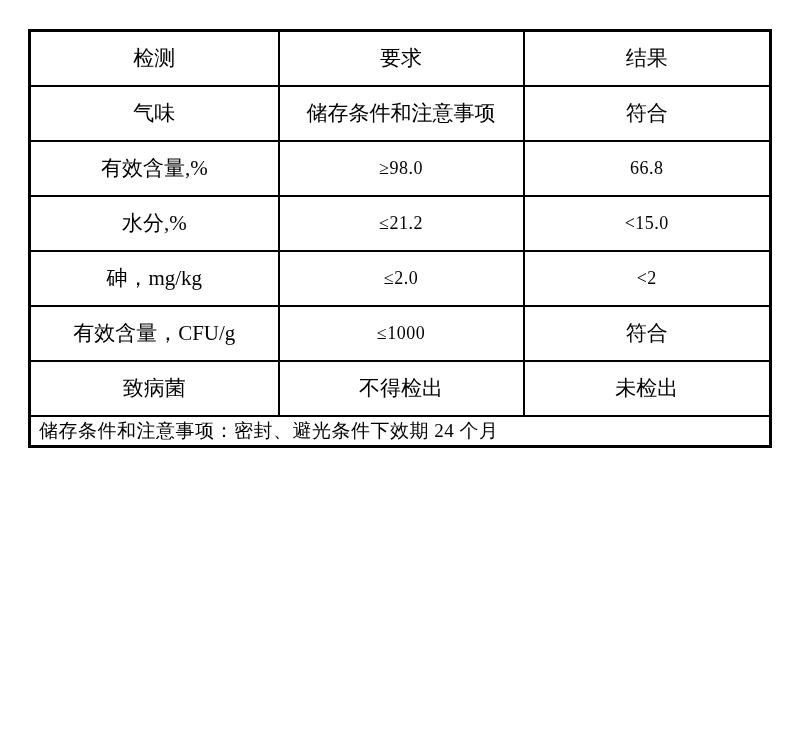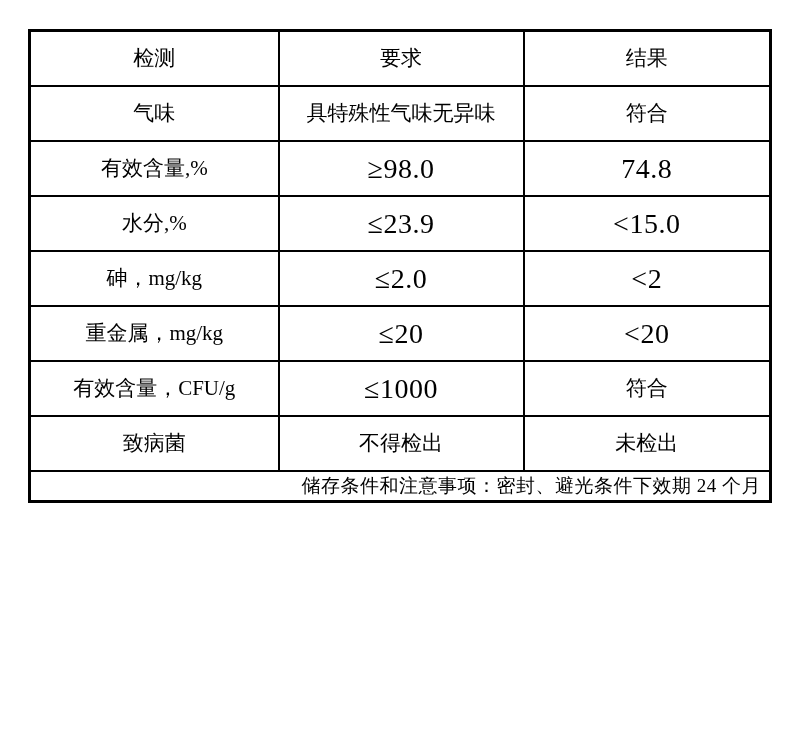--- a/index.html
+++ b/index.html
@@ -39,26 +39,26 @@
     vertical-align: middle;
     font-size: 21px;
     font-weight: normal;
     height: 53px;
     padding: 0;
     line-height: 1.2;
     overflow: hidden;
     white-space: nowrap;
   }
   .qc-table td.num {
-    font-size: 28px;
+    font-size: 18px;
     letter-spacing: 0.5px;
   }
   .qc-table td.footer-cell {
     height: 24px;
-    text-align: right;
+    text-align: left;
     font-size: 19px;
     padding: 2px 8px;
     letter-spacing: 0.5px;
   }
 </style>
 </head>
 <body>
 
 <div class="page">
   <table class="qc-table">
@@ -70,42 +70,37 @@
     <thead>
       <tr>
         <th>检测</th>
         <th>要求</th>
         <th>结果</th>
       </tr>
     </thead>
     <tbody>
       <tr>
         <td>气味</td>
-        <td>具特殊性气味无异味</td>
+        <td>储存条件和注意事项</td>
         <td>符合</td>
       </tr>
       <tr>
         <td>有效含量,%</td>
         <td class="num">≥98.0</td>
-        <td class="num">74.8</td>
+        <td class="num">66.8</td>
       </tr>
       <tr>
         <td>水分,%</td>
-        <td class="num">≤23.9</td>
+        <td class="num">≤21.2</td>
         <td class="num">&lt;15.0</td>
       </tr>
       <tr>
         <td>砷，mg/kg</td>
         <td class="num">≤2.0</td>
         <td class="num">&lt;2</td>
-      </tr>
-      <tr>
-        <td>重金属，mg/kg</td>
-        <td class="num">≤20</td>
-        <td class="num">&lt;20</td>
       </tr>
       <tr>
         <td>有效含量，CFU/g</td>
         <td class="num">≤1000</td>
         <td>符合</td>
       </tr>
       <tr>
         <td>致病菌</td>
         <td>不得检出</td>
         <td>未检出</td>

